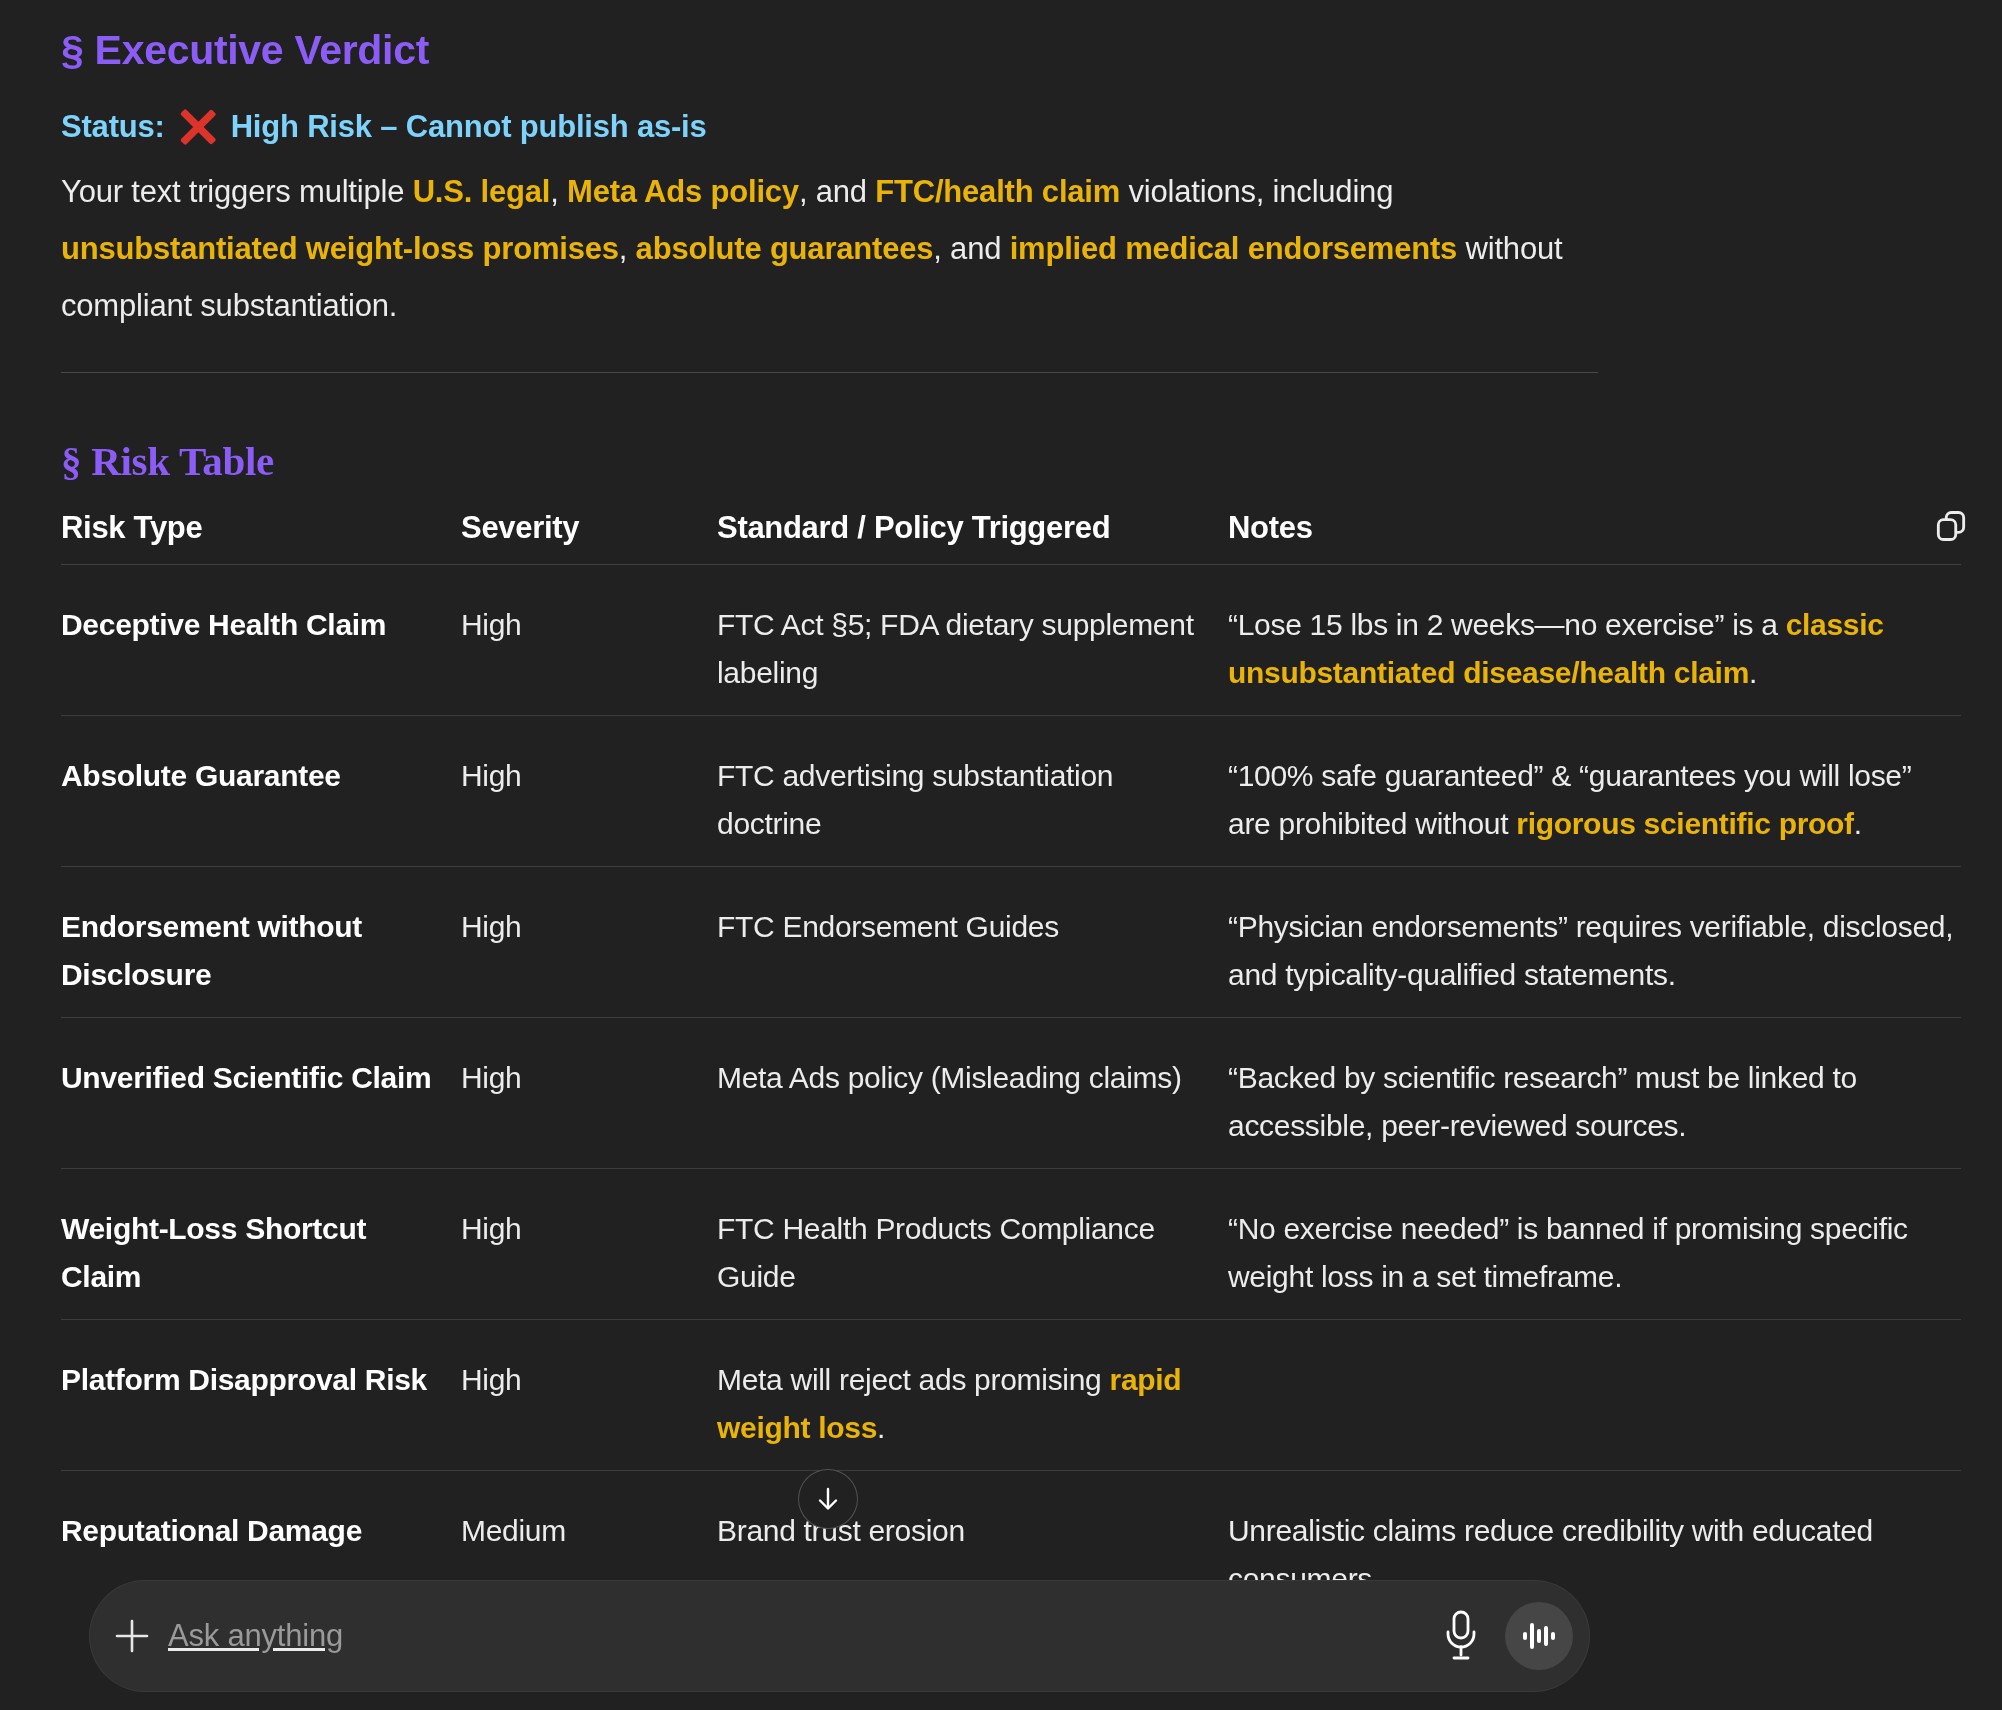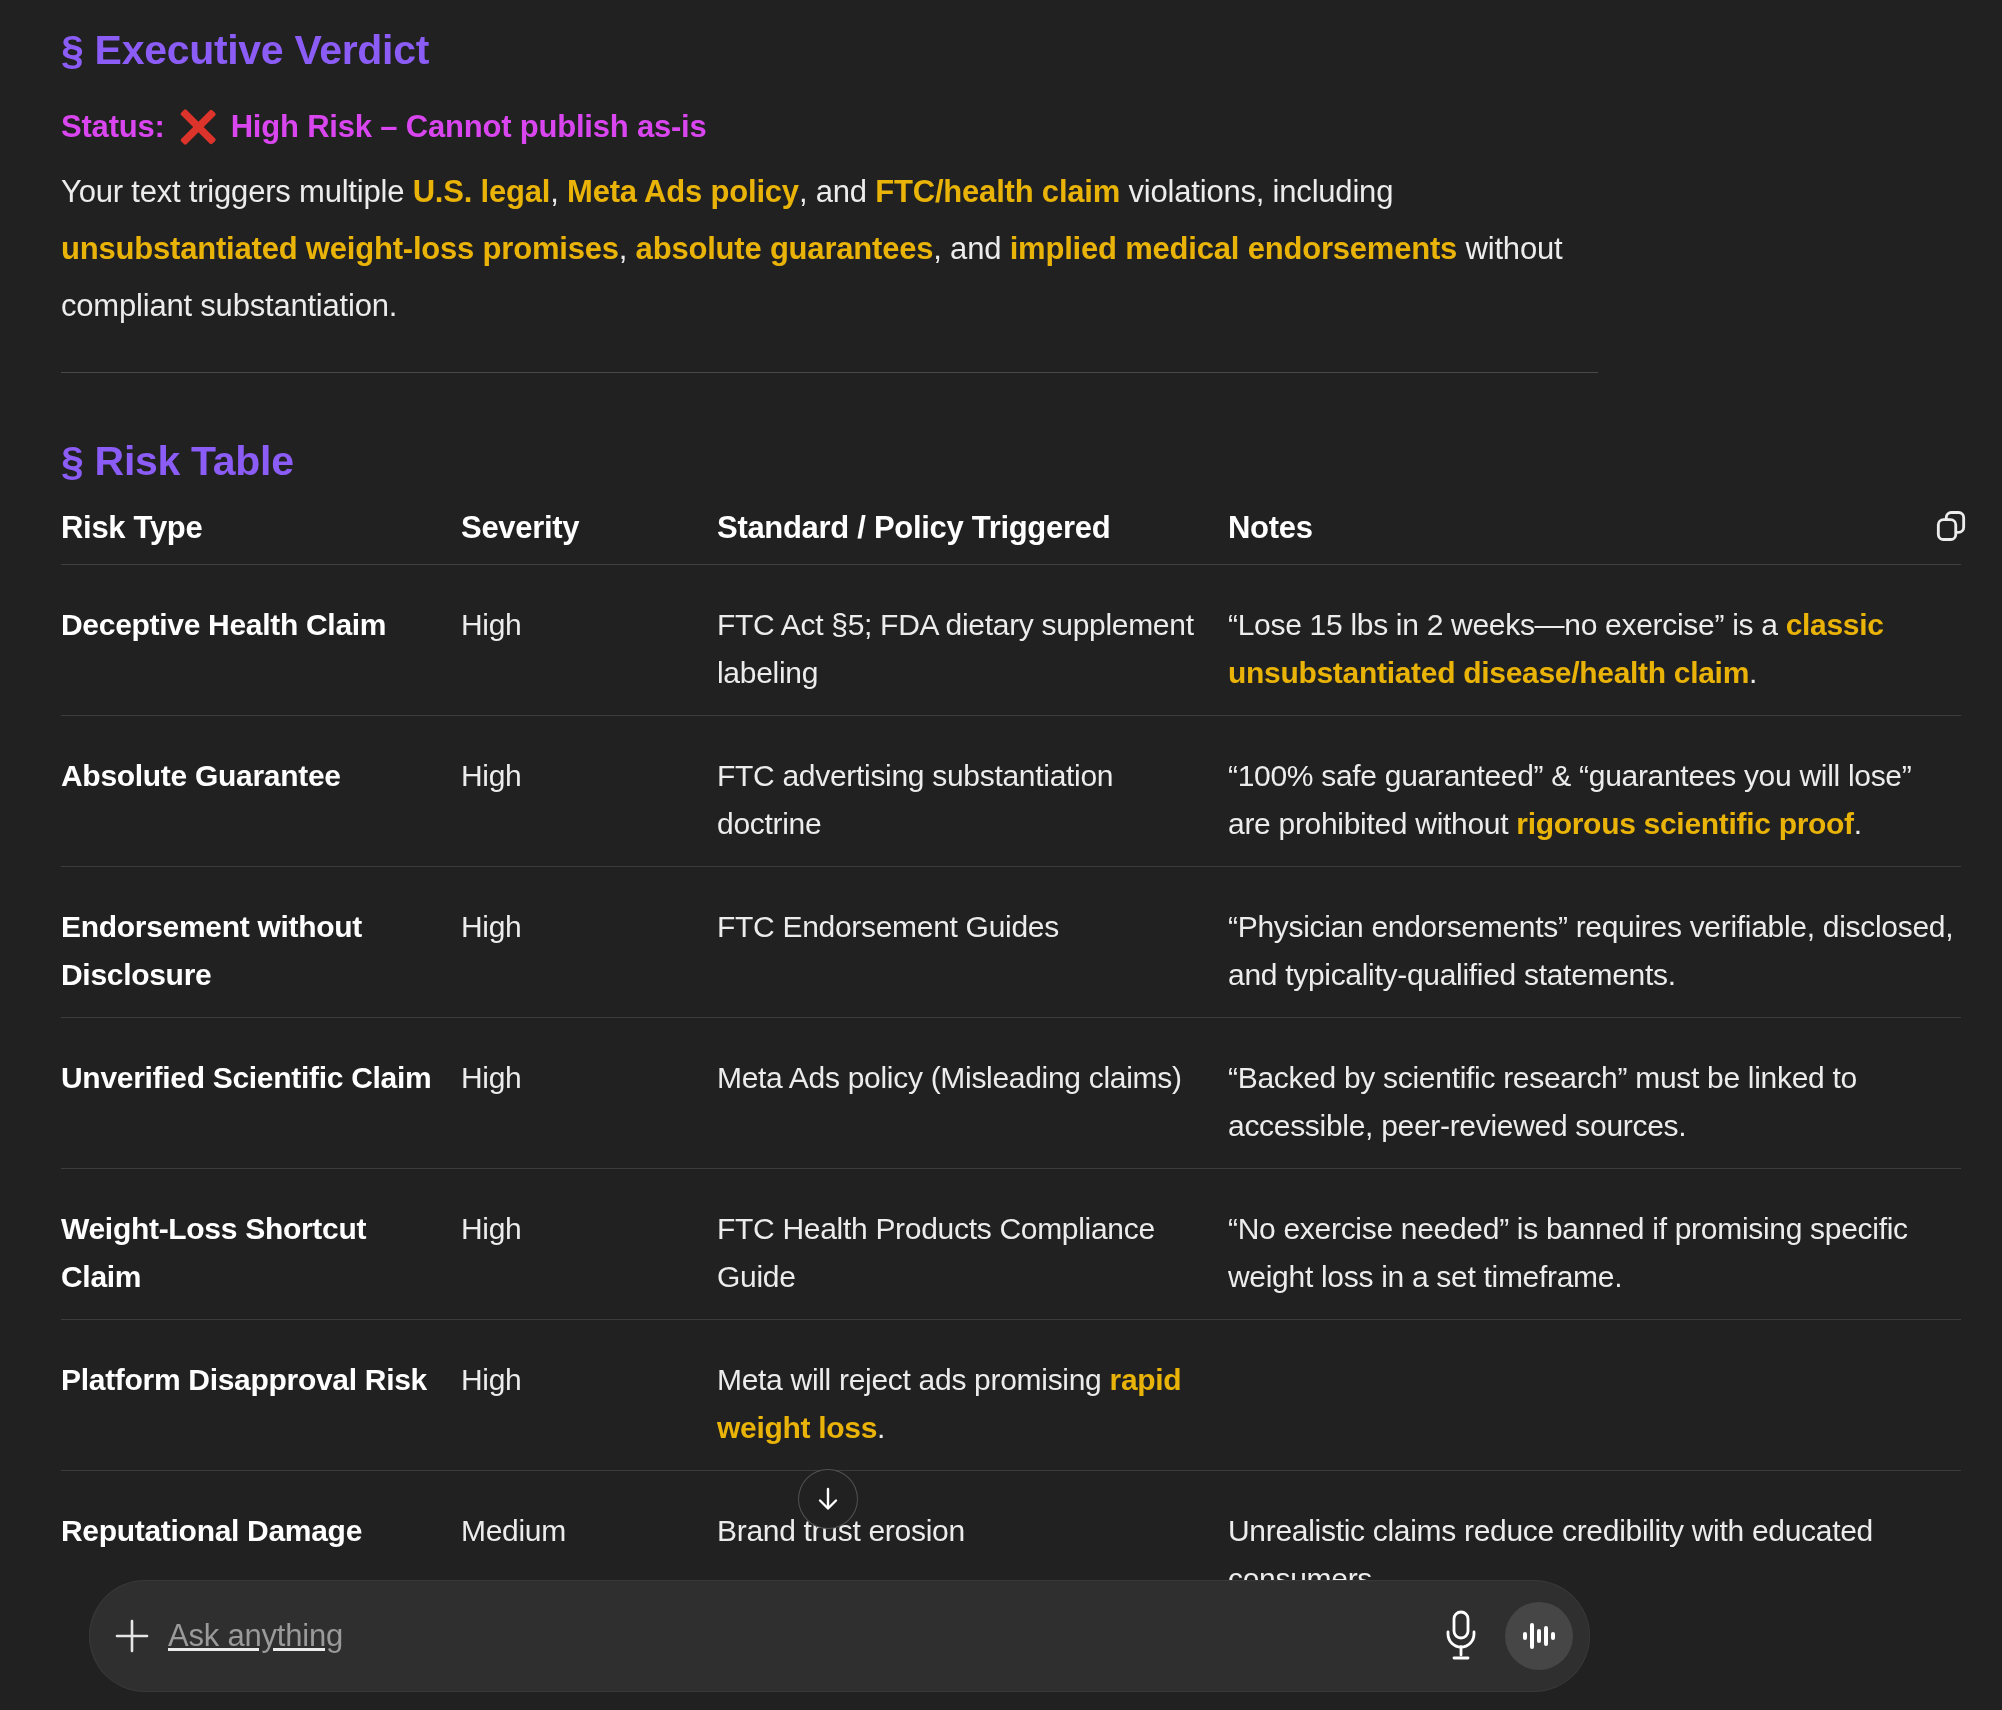--- a/index.html
+++ b/index.html
@@ -14,35 +14,35 @@
   .content { position:absolute; left:61px; top:0; width:1900px; }
 
   .section-heading {
     font-size:41px; font-weight:700; color:#8b5cf6; line-height:1.2;
     letter-spacing:-0.3px;
   }
   .verdict-heading { margin-top:26px; }
 
   .status-line {
     margin-top:34px; display:flex; align-items:center; gap:15px;
-    font-size:31px; font-weight:700; color:#d946ef; letter-spacing:-0.2px;
+    font-size:31px; font-weight:700; color:#7dd3fc; letter-spacing:-0.2px;
   }
   .x-icon { width:36px; height:36px; flex:0 0 auto; }
 
   .verdict-paragraph {
     margin-top:18px; width:1565px;
     font-size:31px; line-height:57px; color:#ececec; letter-spacing:-0.2px;
   }
   .b { font-weight:700; color:#eab308; }
 
   .divider {
     margin-top:38px; width:1537px; height:1px; background:rgba(255,255,255,0.18);
   }
 
-  .risk-heading { margin-top:64px; }
+  .risk-heading { margin-top:64px;font-family:Liberation Serif, serif; }
 
   .table-head {
     position:relative;
     display:grid; grid-template-columns:400px 256px 511px 1fr;
     margin-top:24px; padding-bottom:18px;
     border-bottom:1px solid rgba(255,255,255,0.14);
     font-size:31px; font-weight:700; color:#ffffff; letter-spacing:-0.3px;
   }
   .copy-btn {
     position:absolute; right:-12px; top:-6px;

